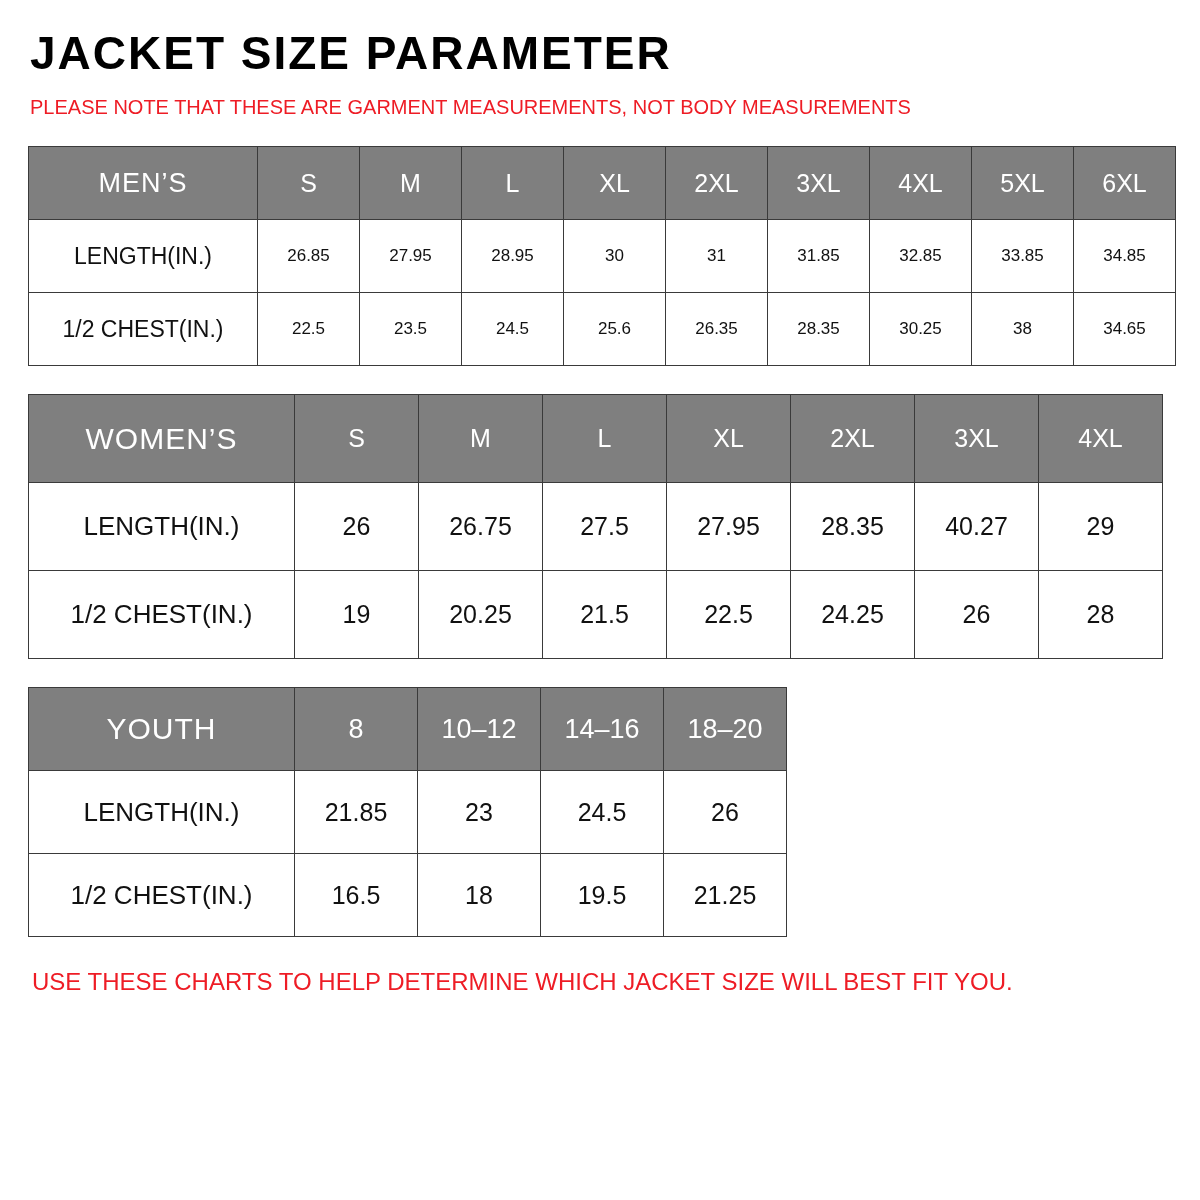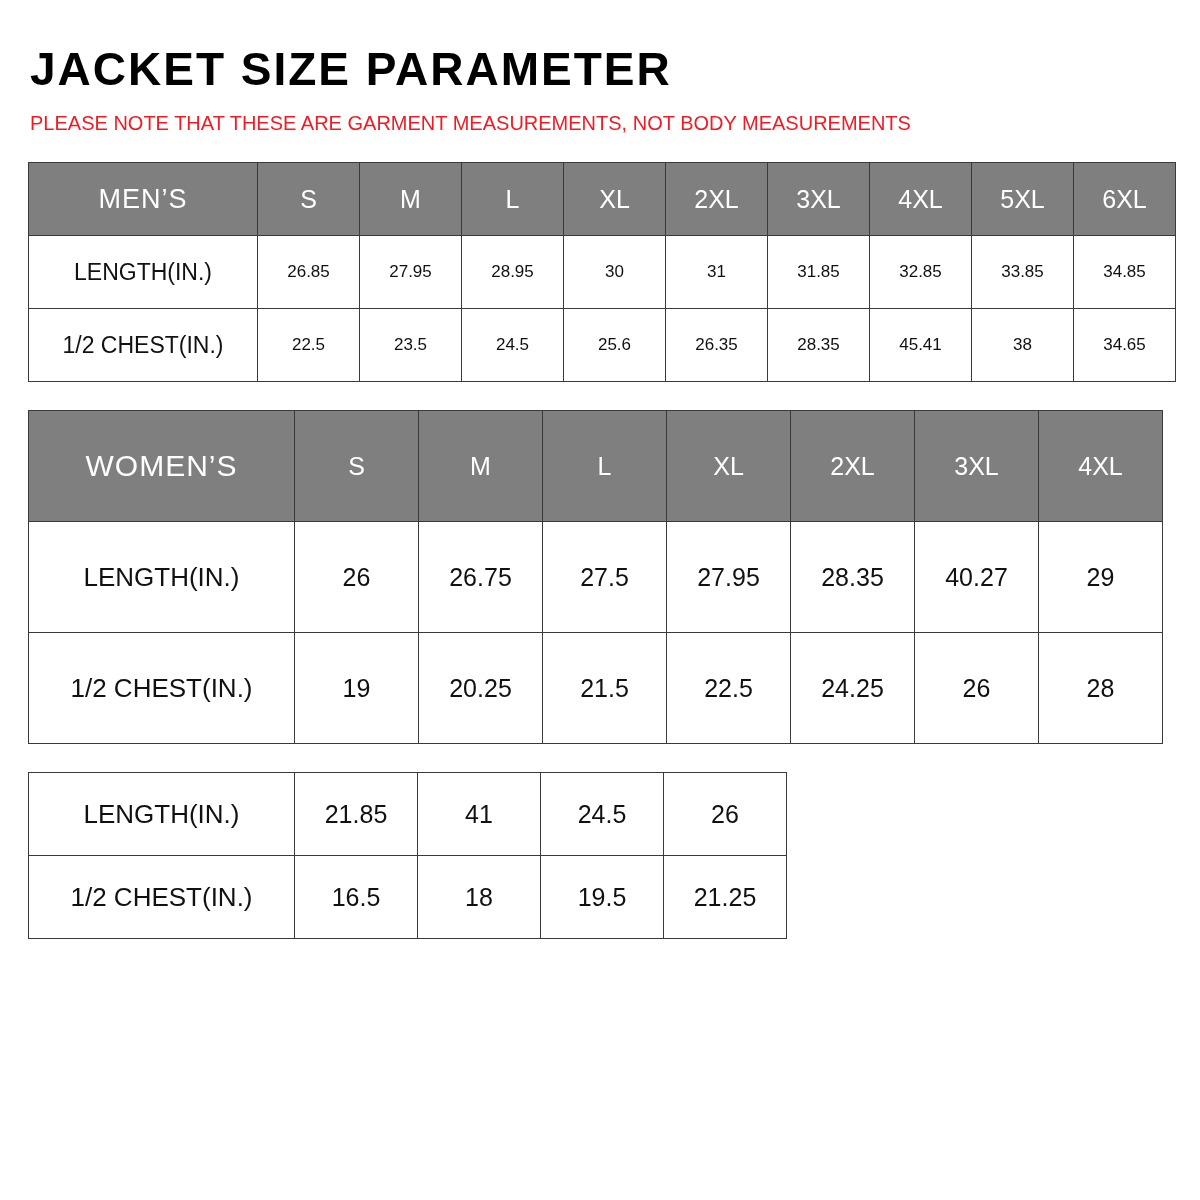--- a/index.html
+++ b/index.html
@@ -11,21 +11,21 @@
     width: 1200px;
     height: 1200px;
     font-family: "Liberation Sans", sans-serif;
     color: #111111;
     overflow: hidden;
   }
   .page {
     box-sizing: border-box;
     width: 1200px;
     height: 1200px;
-    padding: 38px 28px 10px 28px;
+    padding: 22px 28px 10px 28px;
   }
   .title {
     font-size: 46px;
     font-weight: bold;
     letter-spacing: 2px;
     margin: 4px 0 14px 2px;
     color: #000000;
   }
   .note-top {
     color: #ee1c25;
@@ -69,21 +69,21 @@
   #table-mens { width: 1145px; }
   #table-mens tr { height: 73px; }
   #table-mens td.cat, #table-mens td.rowlabel { width: 228px; }
   #table-mens td.sz, #table-mens td.val { width: 101px; }
   #table-mens tr.header td.cat { font-size: 27px; }
   #table-mens td.rowlabel { font-size: 23px; }
   #table-mens td.val { font-size: 17px; }
 
   
   #table-womens { width: 1129px; }
-  #table-womens tr { height: 111px; }
+  #table-womens tr { height: 88px; }
   #table-womens td.cat, #table-womens td.rowlabel { width: 265px; }
   #table-womens td.sz, #table-womens td.val { width: 123px; }
   #table-womens tr.header td.cat { font-size: 30px; }
   #table-womens td.rowlabel { font-size: 26px; }
   #table-womens td.val { font-size: 25px; }
 
   
   #table-youth { width: 752px; }
   #table-youth tr { height: 83px; }
   #table-youth td.cat, #table-youth td.rowlabel { width: 265px; }
@@ -144,21 +144,21 @@
         <td class="val">34.85</td>
       </tr>
       <tr>
         <td class="rowlabel">1/2 CHEST(IN.)</td>
         <td class="val">22.5</td>
         <td class="val">23.5</td>
         <td class="val">24.5</td>
         <td class="val">25.6</td>
         <td class="val">26.35</td>
         <td class="val">28.35</td>
-        <td class="val">45.41</td>
+        <td class="val">30.25</td>
         <td class="val">38</td>
         <td class="val">34.65</td>
       </tr>
     </tbody>
   </table>
 
   <table class="size" id="table-womens">
     <tbody>
       <tr class="header">
         <td class="cat">WOMEN’S</td>
@@ -188,31 +188,39 @@
         <td class="val">22.5</td>
         <td class="val">24.25</td>
         <td class="val">26</td>
         <td class="val">28</td>
       </tr>
     </tbody>
   </table>
 
   <table class="size" id="table-youth">
     <tbody>
+      <tr class="header">
+        <td class="cat">YOUTH</td>
+        <td class="sz">8</td>
+        <td class="sz">10–12</td>
+        <td class="sz">14–16</td>
+        <td class="sz">18–20</td>
+      </tr>
       <tr>
         <td class="rowlabel">LENGTH(IN.)</td>
         <td class="val">21.85</td>
-        <td class="val">41</td>
+        <td class="val">23</td>
         <td class="val">24.5</td>
         <td class="val">26</td>
       </tr>
       <tr>
         <td class="rowlabel">1/2 CHEST(IN.)</td>
         <td class="val">16.5</td>
         <td class="val">18</td>
         <td class="val">19.5</td>
         <td class="val">21.25</td>
       </tr>
     </tbody>
   </table>
 
+  <div class="note-bottom2">USE THESE CHARTS TO HELP DETERMINE WHICH JACKET SIZE WILL BEST FIT YOU.</div>
 
 </div>
 
 </body></html>

